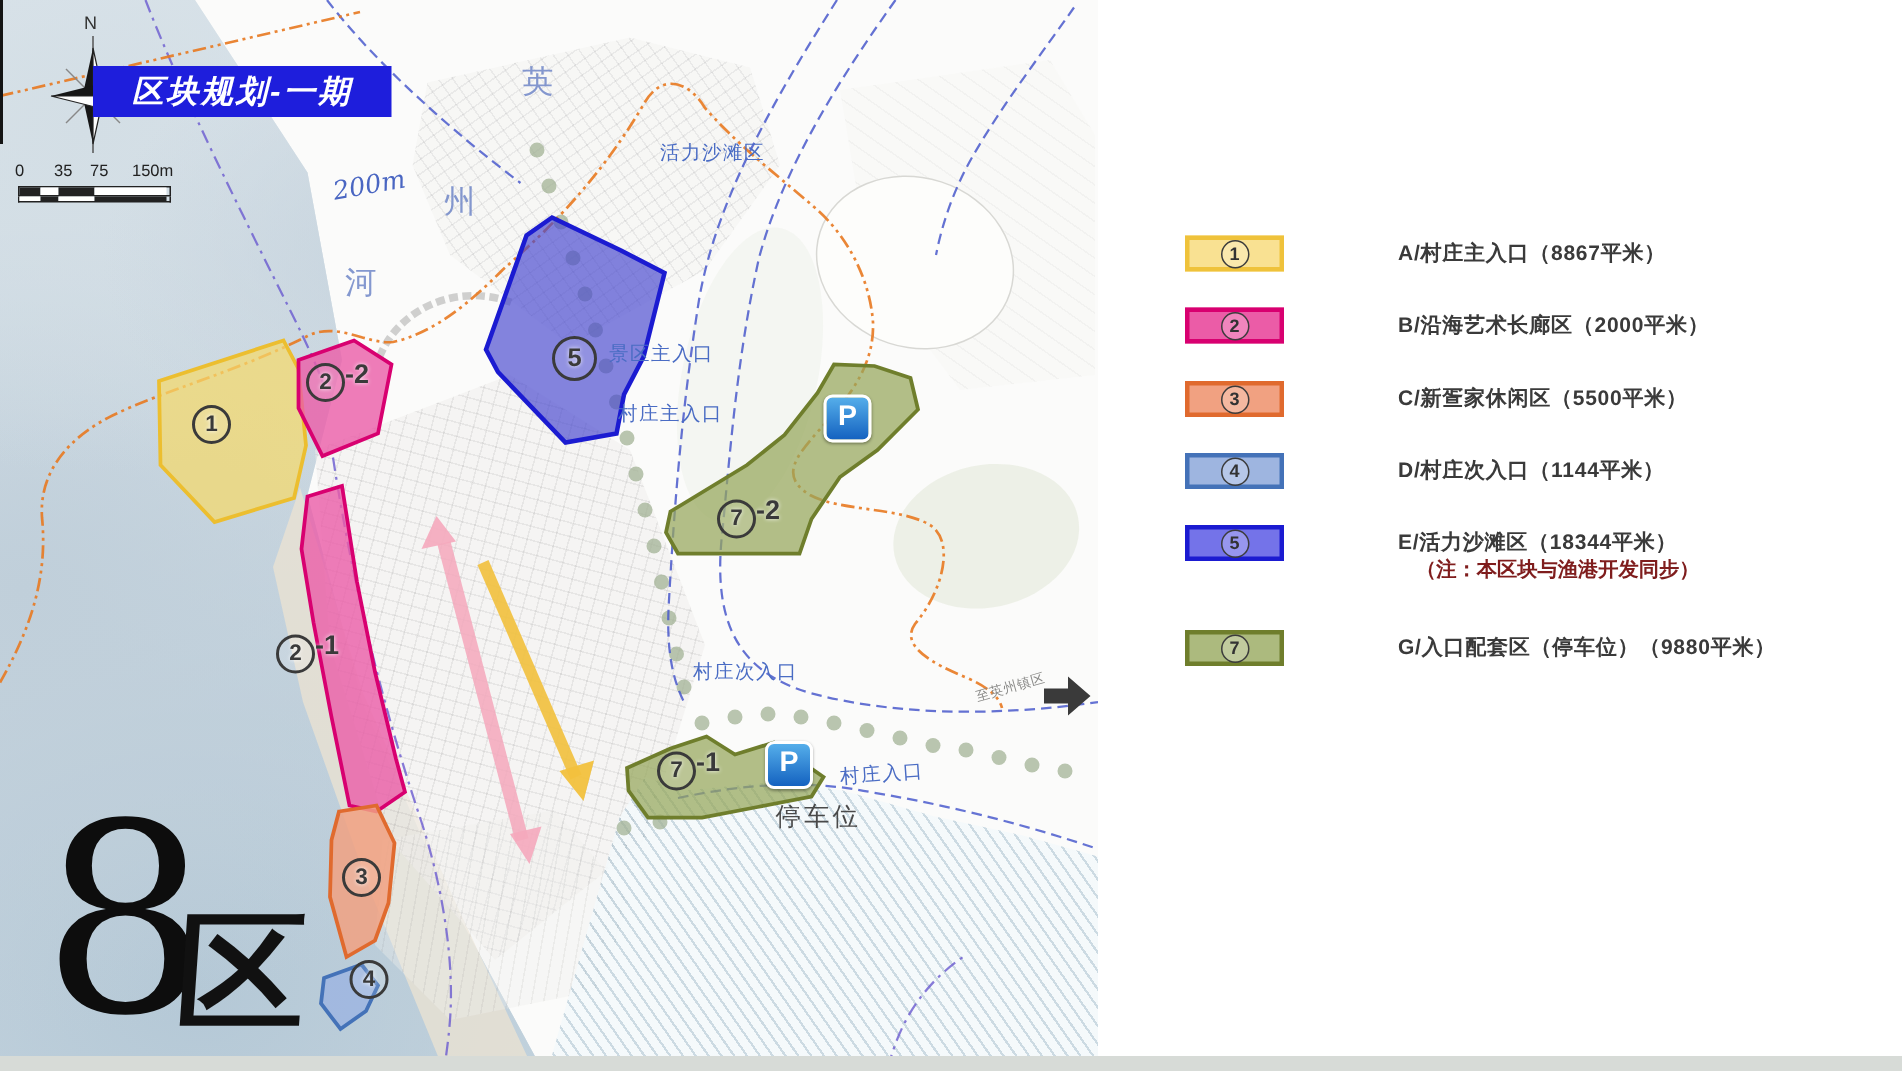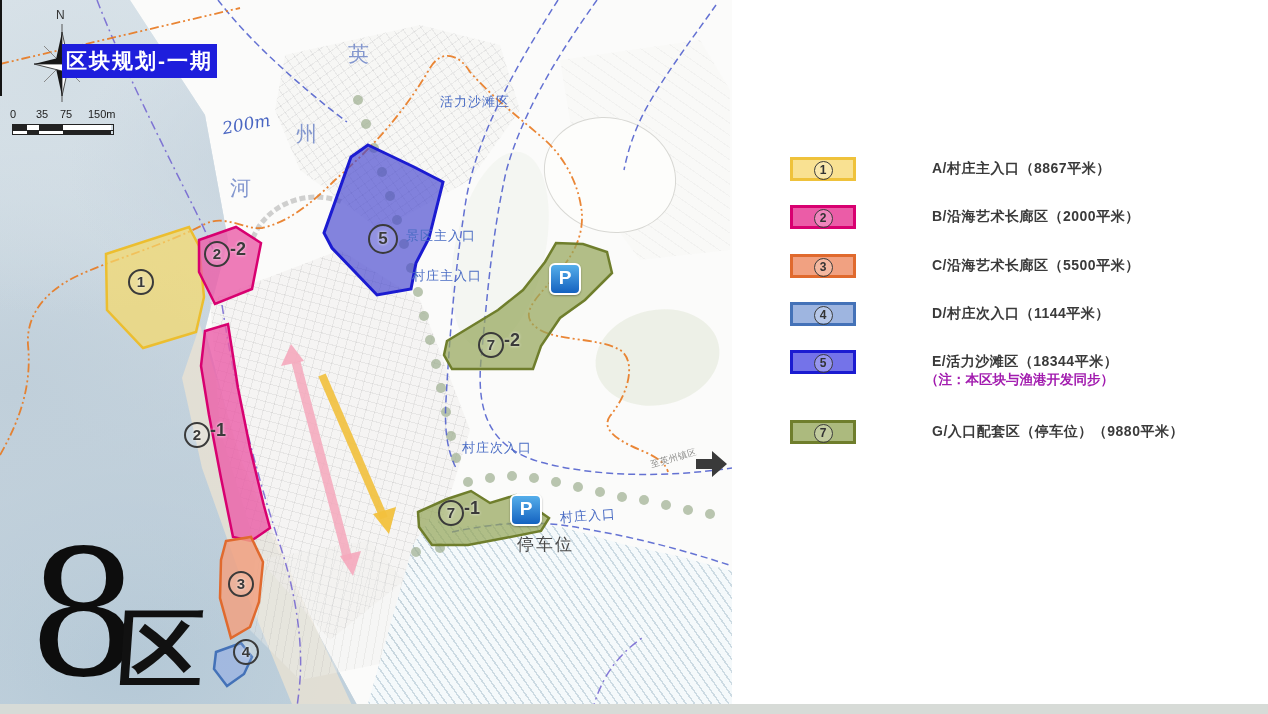--- a/index.html
+++ b/index.html
@@ -53,21 +53,21 @@
   
   .overlay{position:absolute;left:0;top:0;z-index:5;}
   
   .mlabel{position:absolute;z-index:6;color:#4a6cc4;font-size:13px;letter-spacing:1px;white-space:nowrap;}
   .river{position:absolute;z-index:6;color:#7087c8;font-family:"DejaVu Serif","Liberation Serif",serif;
          font-size:21px;opacity:.85;}
   .depth{position:absolute;z-index:6;color:#4a66c2;font-family:"DejaVu Serif","Liberation Serif",serif;
          font-style:italic;font-size:17px;transform:rotate(-10deg);}
   .totown{position:absolute;z-index:6;color:#8a8a88;font-size:9px;letter-spacing:.5px;transform:rotate(-16deg);}
   .title{position:absolute;left:62px;top:44px;z-index:8;background:#1e1edc;color:#ffffff;
-         font-size:21px;font-weight:bold;letter-spacing:2px;padding:3px 4px;}
+         font-size:21px;font-weight:bold;letter-spacing:2px;padding:3px 26px;font-style:italic;}
   .zlabel{position:absolute;z-index:7;color:#3a3a3a;font-weight:bold;white-space:nowrap;
           text-shadow:0 0 3px rgba(255,255,255,.9);}
   .zcirc{display:inline-block;box-sizing:border-box;width:26px;height:26px;border:2px solid #3a3a3a;
          border-radius:50%;text-align:center;line-height:22px;font-size:15px;background:rgba(255,255,255,.12);}
   .zsuf{font-size:18px;vertical-align:4px;}
   .pk{position:absolute;z-index:7;width:28px;height:28px;border-radius:6px;border:2px solid #fff;
       background:linear-gradient(180deg,#55aeea,#1462c0);color:#fff;font-weight:bold;font-size:19px;
       text-align:center;line-height:26px;box-shadow:0 1px 2px rgba(0,0,0,.35);}
   .pklabel{position:absolute;z-index:7;color:#4a4a4a;font-size:17px;letter-spacing:2px;}
   .bignum{position:absolute;left:28px;top:538px;z-index:8;color:#0d0d0d;
@@ -81,21 +81,21 @@
   .sbar{position:absolute;top:16px;left:2px;width:100px;height:5px;border:1px solid #222;font-size:0;}
   .sbar i{display:inline-block;height:5px;vertical-align:top;}
   .sbar2{position:absolute;top:23px;left:2px;width:100px;height:3px;border:1px solid #222;border-top:none;font-size:0;}
   .sbar2 i{display:inline-block;height:3px;vertical-align:top;}
   
   .lrow{position:absolute;left:58px;}
   .swatch{position:absolute;left:0;top:0;box-sizing:border-box;width:66px;height:24px;border:3px solid;text-align:center;}
   .lcirc{display:inline-block;box-sizing:border-box;width:19px;height:19px;border:1.5px solid #3c3c3c;border-radius:50%;
          font-size:12px;line-height:16px;font-weight:bold;color:#333;background:rgba(255,255,255,.25);margin-top:0px;text-align:center;}
   .ltext{position:absolute;left:142px;top:3px;color:#3a3a3a;font-size:14px;font-weight:bold;letter-spacing:.5px;white-space:nowrap;}
-  .lnote{position:absolute;left:135px;top:21px;color:#a21caf;font-size:13.5px;font-weight:bold;white-space:nowrap;}
+  .lnote{position:absolute;left:154px;top:21px;color:#7f1d1d;font-size:13.5px;font-weight:bold;white-space:nowrap;}
   .sw-1{background:#f9e192;border-color:#efc23b}
   .sw-2{background:#eb5ca7;border-color:#d80070}
   .sw-3{background:#f1a181;border-color:#e06a2e}
   .sw-4{background:#9eb5e0;border-color:#4472b8}
   .sw-5{background:#7473e9;border-color:#1b1bd1}
   .sw-7{background:#acba7e;border-color:#6f7e2c}
   .bottomstrip{position:absolute;left:0;top:704px;width:1268px;height:10px;background:#d7dbd7;z-index:9;}
   .edgemark{position:absolute;left:0;top:0;width:2px;height:96px;background:#141414;z-index:9;}
 </style>
 </head>
@@ -252,21 +252,21 @@
     <div class="lrow" style="top:157px">
       <span class="swatch sw-1"><span class="lcirc">1</span></span>
       <span class="ltext">A/村庄主入口（8867平米）</span>
     </div>
     <div class="lrow" style="top:205px">
       <span class="swatch sw-2"><span class="lcirc">2</span></span>
       <span class="ltext">B/沿海艺术长廊区（2000平米）</span>
     </div>
     <div class="lrow" style="top:254px">
       <span class="swatch sw-3"><span class="lcirc">3</span></span>
-      <span class="ltext">C/沿海艺术长廊区（5500平米）</span>
+      <span class="ltext">C/新疍家休闲区（5500平米）</span>
     </div>
     <div class="lrow" style="top:302px">
       <span class="swatch sw-4"><span class="lcirc">4</span></span>
       <span class="ltext">D/村庄次入口（1144平米）</span>
     </div>
     <div class="lrow" style="top:350px">
       <span class="swatch sw-5"><span class="lcirc">5</span></span>
       <span class="ltext">E/活力沙滩区（18344平米）</span>
       <span class="lnote">（注：本区块与渔港开发同步）</span>
     </div>

